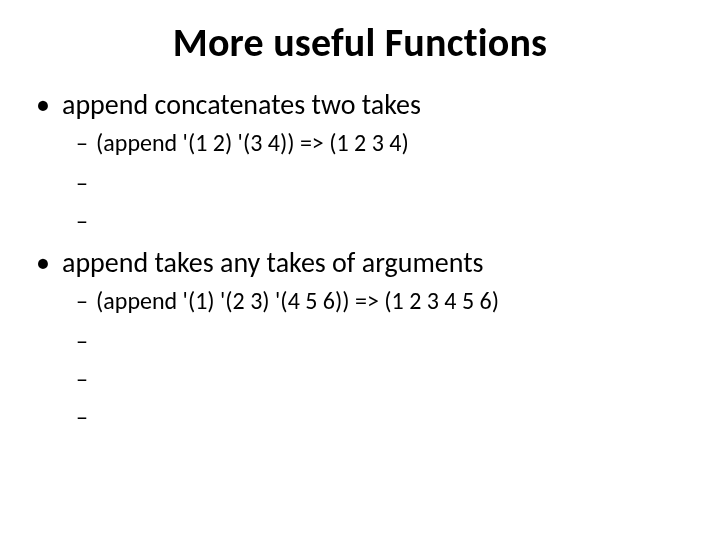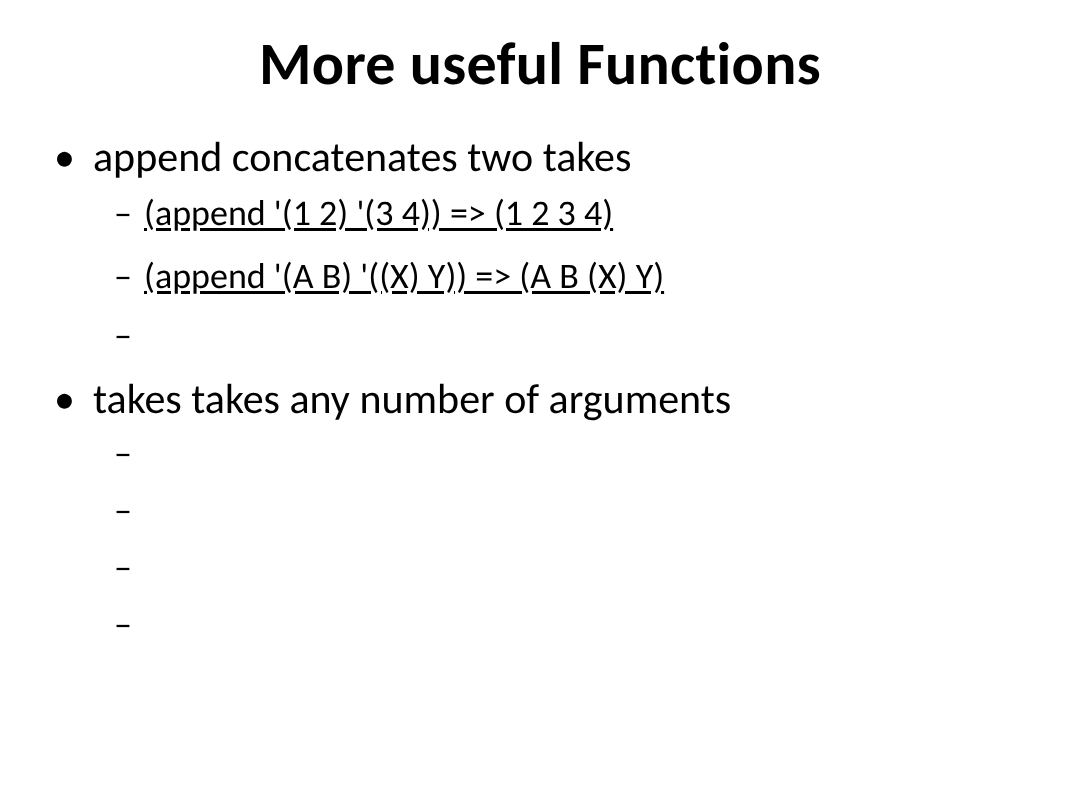--- a/index.html
+++ b/index.html
@@ -61,21 +61,20 @@
   }
   .l2-bullet {
     width: 20px;
     flex: 0 0 20px;
     font-size: 24px;
     line-height: 1;
   }
   .l2-text {
     font-size: 24px;
     line-height: 1.15;
-    text-decoration: underline;
   }
 </style>
 </head>
 <body>
 
 <div class="slide">
   <h1 class="title">More useful Functions</h1>
 
   <ul class="level1">
 
@@ -87,40 +86,40 @@
       <ul class="level2">
         <li>
           <div class="l2-row">
             <span class="l2-bullet">–</span>
             <span class="l2-text">(append '(1 2) '(3 4)) =&gt; (1 2 3 4)</span>
           </div>
         </li>
         <li>
           <div class="l2-row">
             <span class="l2-bullet">–</span>
-            <span class="l2-text">(append '(A B) '((X) Y)) =&gt; (A B (X) Y)</span>
           </div>
         </li>
         <li>
           <div class="l2-row">
             <span class="l2-bullet">–</span>
           </div>
         </li>
       </ul>
     </li>
 
     <li>
       <div class="l1-row">
         <span class="l1-bullet">•</span>
-        <span class="l1-text">takes takes any number of arguments</span>
+        <span class="l1-text">append takes any takes of arguments</span>
       </div>
       <ul class="level2">
         <li>
           <div class="l2-row">
             <span class="l2-bullet">–</span>
+            <span class="l2-text">(append '(1) '(2 3) '(4 5 6)) =&gt; (1 2 3 4 5 6)</span>
           </div>
         </li>
         <li>
           <div class="l2-row">
             <span class="l2-bullet">–</span>
           </div>
         </li>
         <li>
           <div class="l2-row">
             <span class="l2-bullet">–</span>

